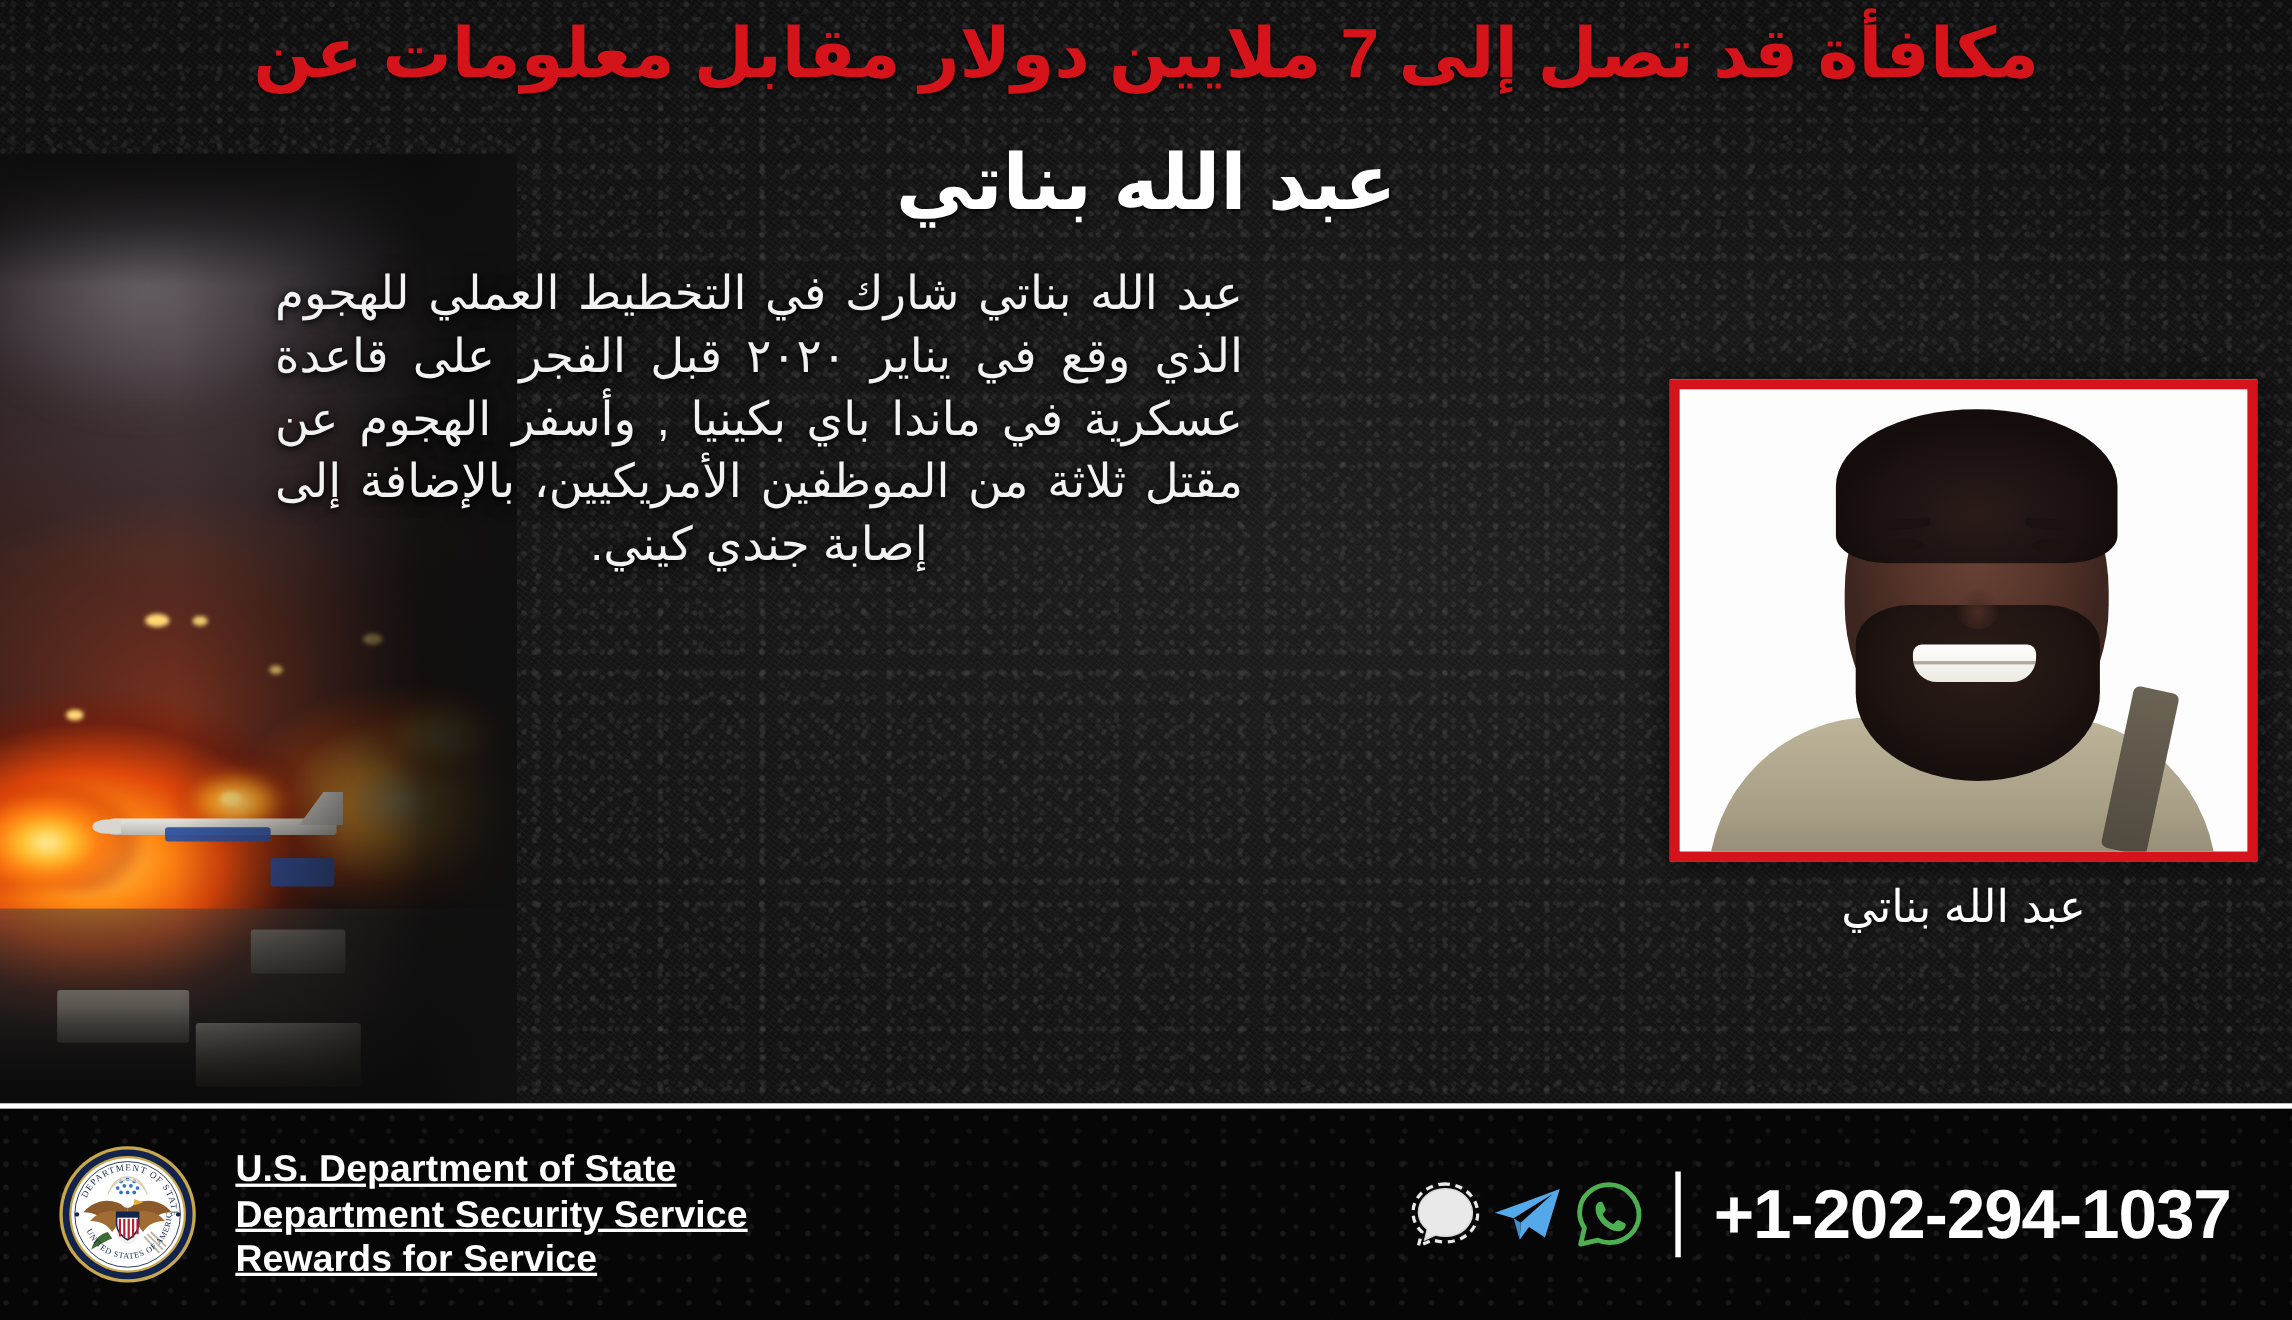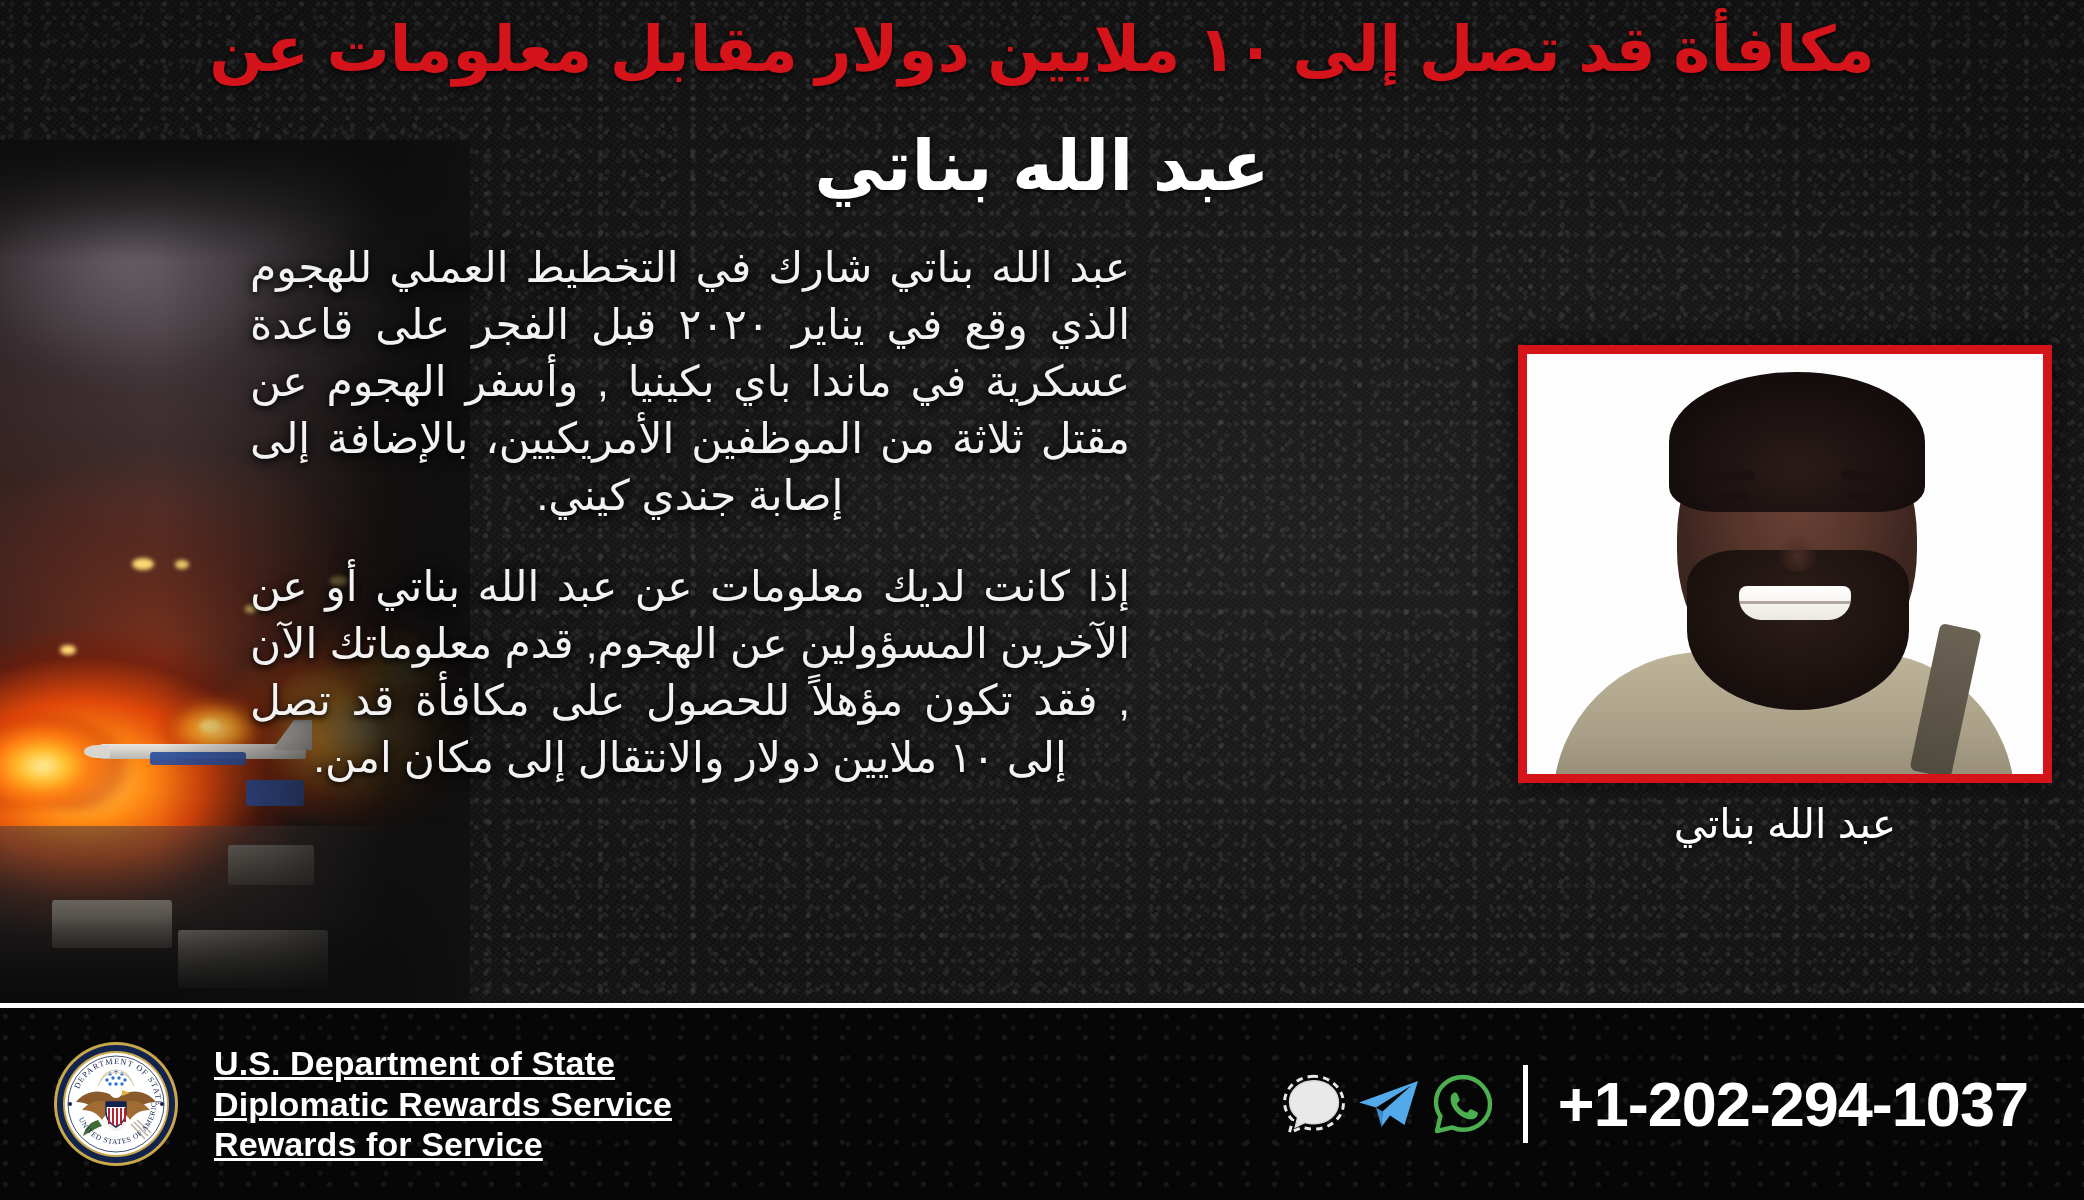--- a/index.html
+++ b/index.html
@@ -322,27 +322,26 @@
     <div class="truck" style="left:228px; top:705px; width:86px; height:40px;"></div>
     <div class="truck" style="left:52px;  top:760px; width:120px; height:48px;"></div>
     <div class="truck" style="left:178px; top:790px; width:150px; height:58px;"></div>
     <div class="truck" style="left:246px; top:640px; width:58px; height:26px; background:#2b4f9e;"></div>
 
     <div class="scene-topfade"></div>
     <div class="scene-botfade"></div>
     <div class="scene-fade"></div>
   </div>
 
-  <div class="headline">مكافأة قد تصل إلى ١٠ ملايين دولار  مقابل معلومات عن</div>
+  <div class="headline">مكافأة قد تصل إلى 7 ملايين دولار  مقابل معلومات عن</div>
 
   <div class="subject-name">عبد الله بناتي</div>
 
   <div class="body-col">
     <p>عبد الله بناتي شارك في التخطيط العملي للهجوم الذي وقع في يناير ٢٠٢٠ قبل الفجر على قاعدة عسكرية في ماندا باي بكينيا , وأسفر الهجوم عن مقتل  ثلاثة من الموظفين الأمريكيين، بالإضافة إلى إصابة جندي كيني.</p>
-    <p>إذا كانت لديك معلومات عن عبد الله بناتي أو عن الآخرين المسؤولين عن الهجوم, قدم معلوماتك الآن ,  فقد تكون مؤهلاً للحصول على مكافأة قد تصل إلى ١٠ ملايين دولار والانتقال إلى مكان امن.</p>
   </div>
 
   <div class="portrait-frame">
     <div class="portrait-canvas">
       <div class="p-shoulders"></div>
       <div class="p-shoulder-strap"></div>
       <div class="p-neck"></div>
       <div class="p-head"></div>
       <div class="p-beard"></div>
       <div class="p-hair"></div>
@@ -435,21 +434,21 @@
             </text>
             <g fill="#12244d">
               <circle cx="18" cy="64" r="2"></circle>
                 <circle cx="110" cy="64" r="2"></circle>
             </g>
           </svg>
         </div>
 
         <div class="org-lines">
           <div>U.S. Department of State</div>
-          <div>Diplomatic Rewards Service</div>
+          <div>Department Security Service</div>
           <div>Rewards for Service</div>
         </div>
       </div>
 
       <div class="contact">
         <div class="msg-icons">
 
           <span>
             <svg width="62" height="62" viewBox="0 0 48 48" aria-hidden="true">
               <path d="M24 6 C13 6 5 13.5 5 22.5 C5 27.3 7.4 31.6 11.2 34.5 L9.4 42 L17 38.5 C19.2 39.1 21.5 39.4 24 39.4 C35 39.4 43 31.9 43 22.9 C43 13.9 35 6 24 6 Z" fill="#e9e9e9" stroke="#d8d8d8" stroke-width="1"></path>

